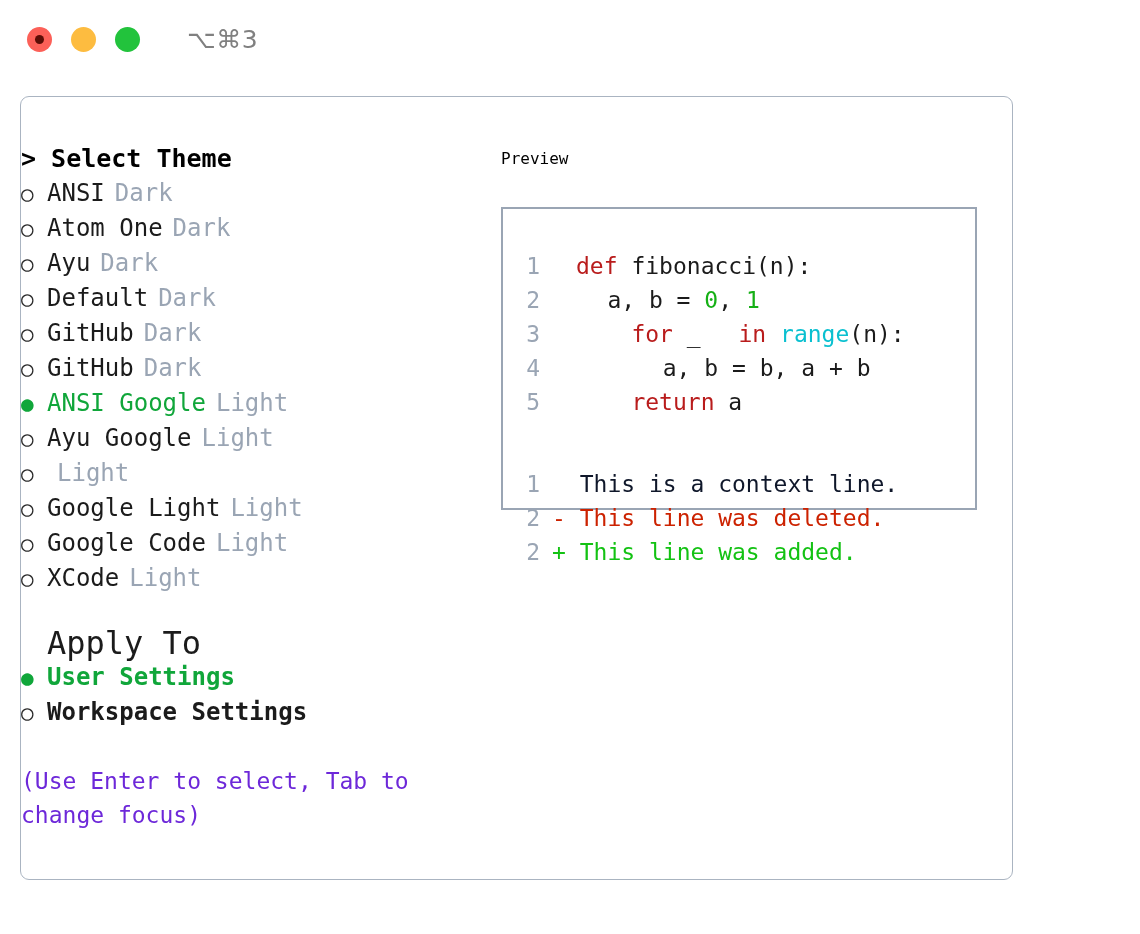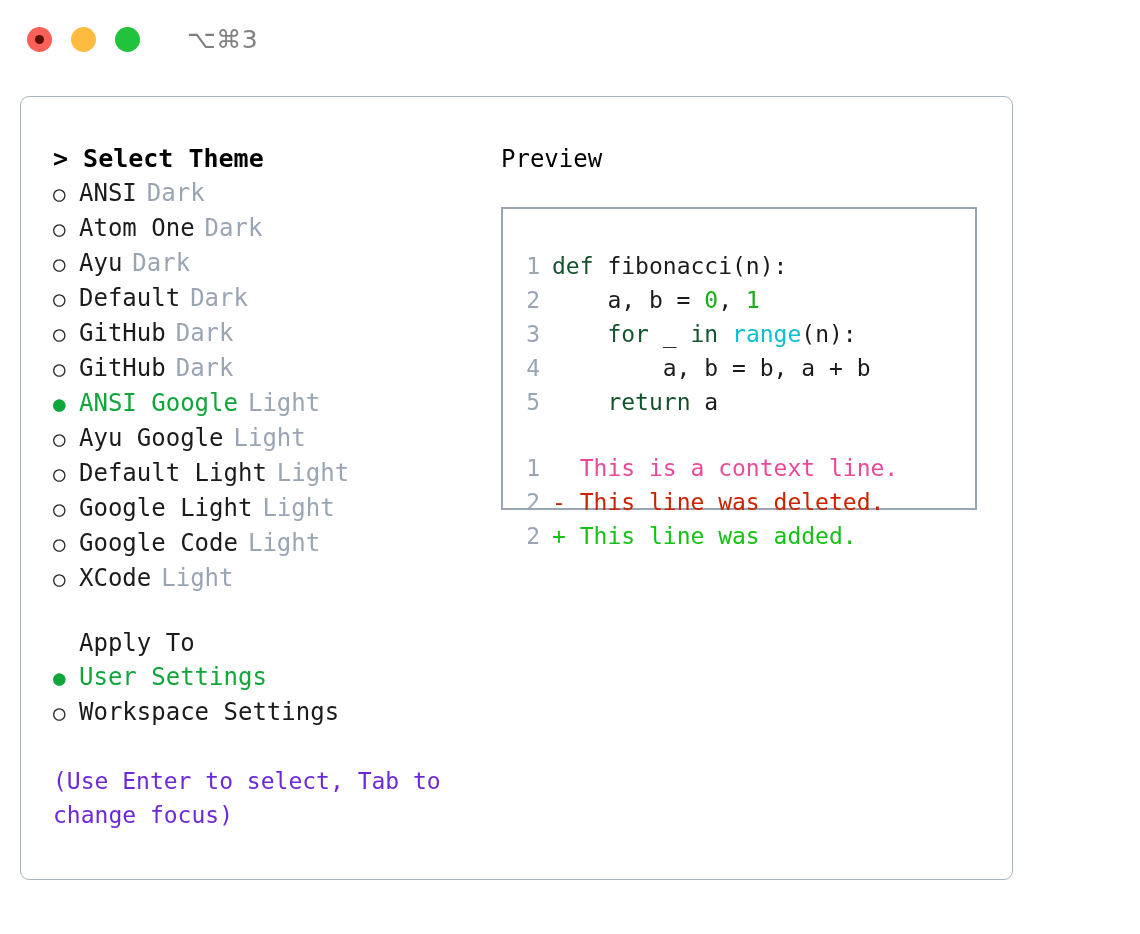--- a/index.html
+++ b/index.html
@@ -82,21 +82,21 @@
     position: absolute;
     left: 0;
     top: 0;
     width: 100%;
     height: 100%;
   }
 
   
   .left-col {
     position: absolute;
-    left: 32px;
+    left: 0;
     top: 45px;
     width: 440px;
   }
   .header-line {
     font-size: 25px;
     font-weight: bold;
     color: #000000;
     line-height: 34px;
     white-space: pre;
   }
@@ -116,54 +116,54 @@
   }
   .marker.sel { color: #10a63a; }
   .theme-name { color: #1b1b1b; }
   .theme-row.selected .theme-name { color: #10a63a; }
   .theme-kind {
     color: #9aa5b4;
     margin-left: 10px;
   }
 
   .apply-title {
-    font-size: 24px;
+    font-size: 32px;
     color: #1b1b1b;
     line-height: 34px;
     margin-top: 30px;
     margin-left: 26px;
     white-space: pre;
   }
   .apply-row {
     display: flex;
     align-items: baseline;
     font-size: 24px;
     line-height: 34px;
     white-space: pre;
   }
-  .apply-row .apply-label { color: #1b1b1b; }
+  .apply-row .apply-label { color: #1b1b1b; font-weight: bold; }
   .apply-row.selected .apply-label { color: #10a63a; }
 
   .hint {
     margin-top: 34px;
     font-size: 23px;
     line-height: 34px;
     color: #6d28d9;
     width: 408px;
   }
 
   
   .right-col {
     position: absolute;
     left: 480px;
     top: 45px;
     width: 490px;
   }
   .preview-title {
-    font-size: 24px;
+    font-size: 16px;
     color: #000000;
     line-height: 34px;
     white-space: pre;
   }
   .preview-box {
     margin-top: 31px;
     width: 476px;
     height: 303px;
     border: 2px solid #9aa5b4;
     box-sizing: border-box;
@@ -184,27 +184,27 @@
     white-space: pre;
   }
   .lineno {
     width: 26px;
     flex: none;
     text-align: right;
     color: #9aa5b4;
     margin-right: 12px;
   }
   .code-text { color: #1b1b1b; white-space: pre; }
-  .tok-kw   { color: #14532d; }
+  .tok-kw   { color: #b91c1c; margin-left: 24px; }
   .tok-fn   { color: #0ac0d0; }
   .tok-num  { color: #16b016; }
   .tok-id   { color: #1b1b1b; }
 
   .diff-block { margin-top: 32px; }
-  .diff-ctx { color: #ec4899; }
+  .diff-ctx { color: #0f172a; margin-top: 16px; }
   .diff-del { color: #cc2200; }
   .diff-add { color: #13c213; }
 </style>
 </head>
 <body>
 
 <div id="screen">
 
   <div class="titlebar">
     <div class="lights">
@@ -224,21 +224,21 @@
         <div class="header-line">&gt; Select Theme</div>
         <div id="theme-list">
             <div class="theme-row"><span class="marker">○</span><span class="theme-name">ANSI</span><span class="theme-kind">Dark</span></div>
             <div class="theme-row"><span class="marker">○</span><span class="theme-name">Atom One</span><span class="theme-kind">Dark</span></div>
             <div class="theme-row"><span class="marker">○</span><span class="theme-name">Ayu</span><span class="theme-kind">Dark</span></div>
             <div class="theme-row"><span class="marker">○</span><span class="theme-name">Default</span><span class="theme-kind">Dark</span></div>
             <div class="theme-row"><span class="marker">○</span><span class="theme-name">GitHub</span><span class="theme-kind">Dark</span></div>
             <div class="theme-row"><span class="marker">○</span><span class="theme-name">GitHub</span><span class="theme-kind">Dark</span></div>
             <div class="theme-row selected"><span class="marker sel">●</span><span class="theme-name">ANSI Google</span><span class="theme-kind">Light</span></div>
             <div class="theme-row"><span class="marker">○</span><span class="theme-name">Ayu Google</span><span class="theme-kind">Light</span></div>
-            <div class="theme-row"><span class="marker">○</span><span class="theme-name">Default Light</span><span class="theme-kind">Light</span></div>
+            <div class="theme-row"><span class="marker">○</span><span class="theme-kind">Light</span></div>
             <div class="theme-row"><span class="marker">○</span><span class="theme-name">Google Light</span><span class="theme-kind">Light</span></div>
             <div class="theme-row"><span class="marker">○</span><span class="theme-name">Google Code</span><span class="theme-kind">Light</span></div>
             <div class="theme-row"><span class="marker">○</span><span class="theme-name">XCode</span><span class="theme-kind">Light</span></div>
           </div>
 
         <div class="apply-title">Apply To</div>
         <div id="apply-list">
             <div class="apply-row selected"><span class="marker sel">●</span><span class="apply-label">User Settings</span></div>
             <div class="apply-row"><span class="marker">○</span><span class="apply-label">Workspace Settings</span></div>
           </div>

